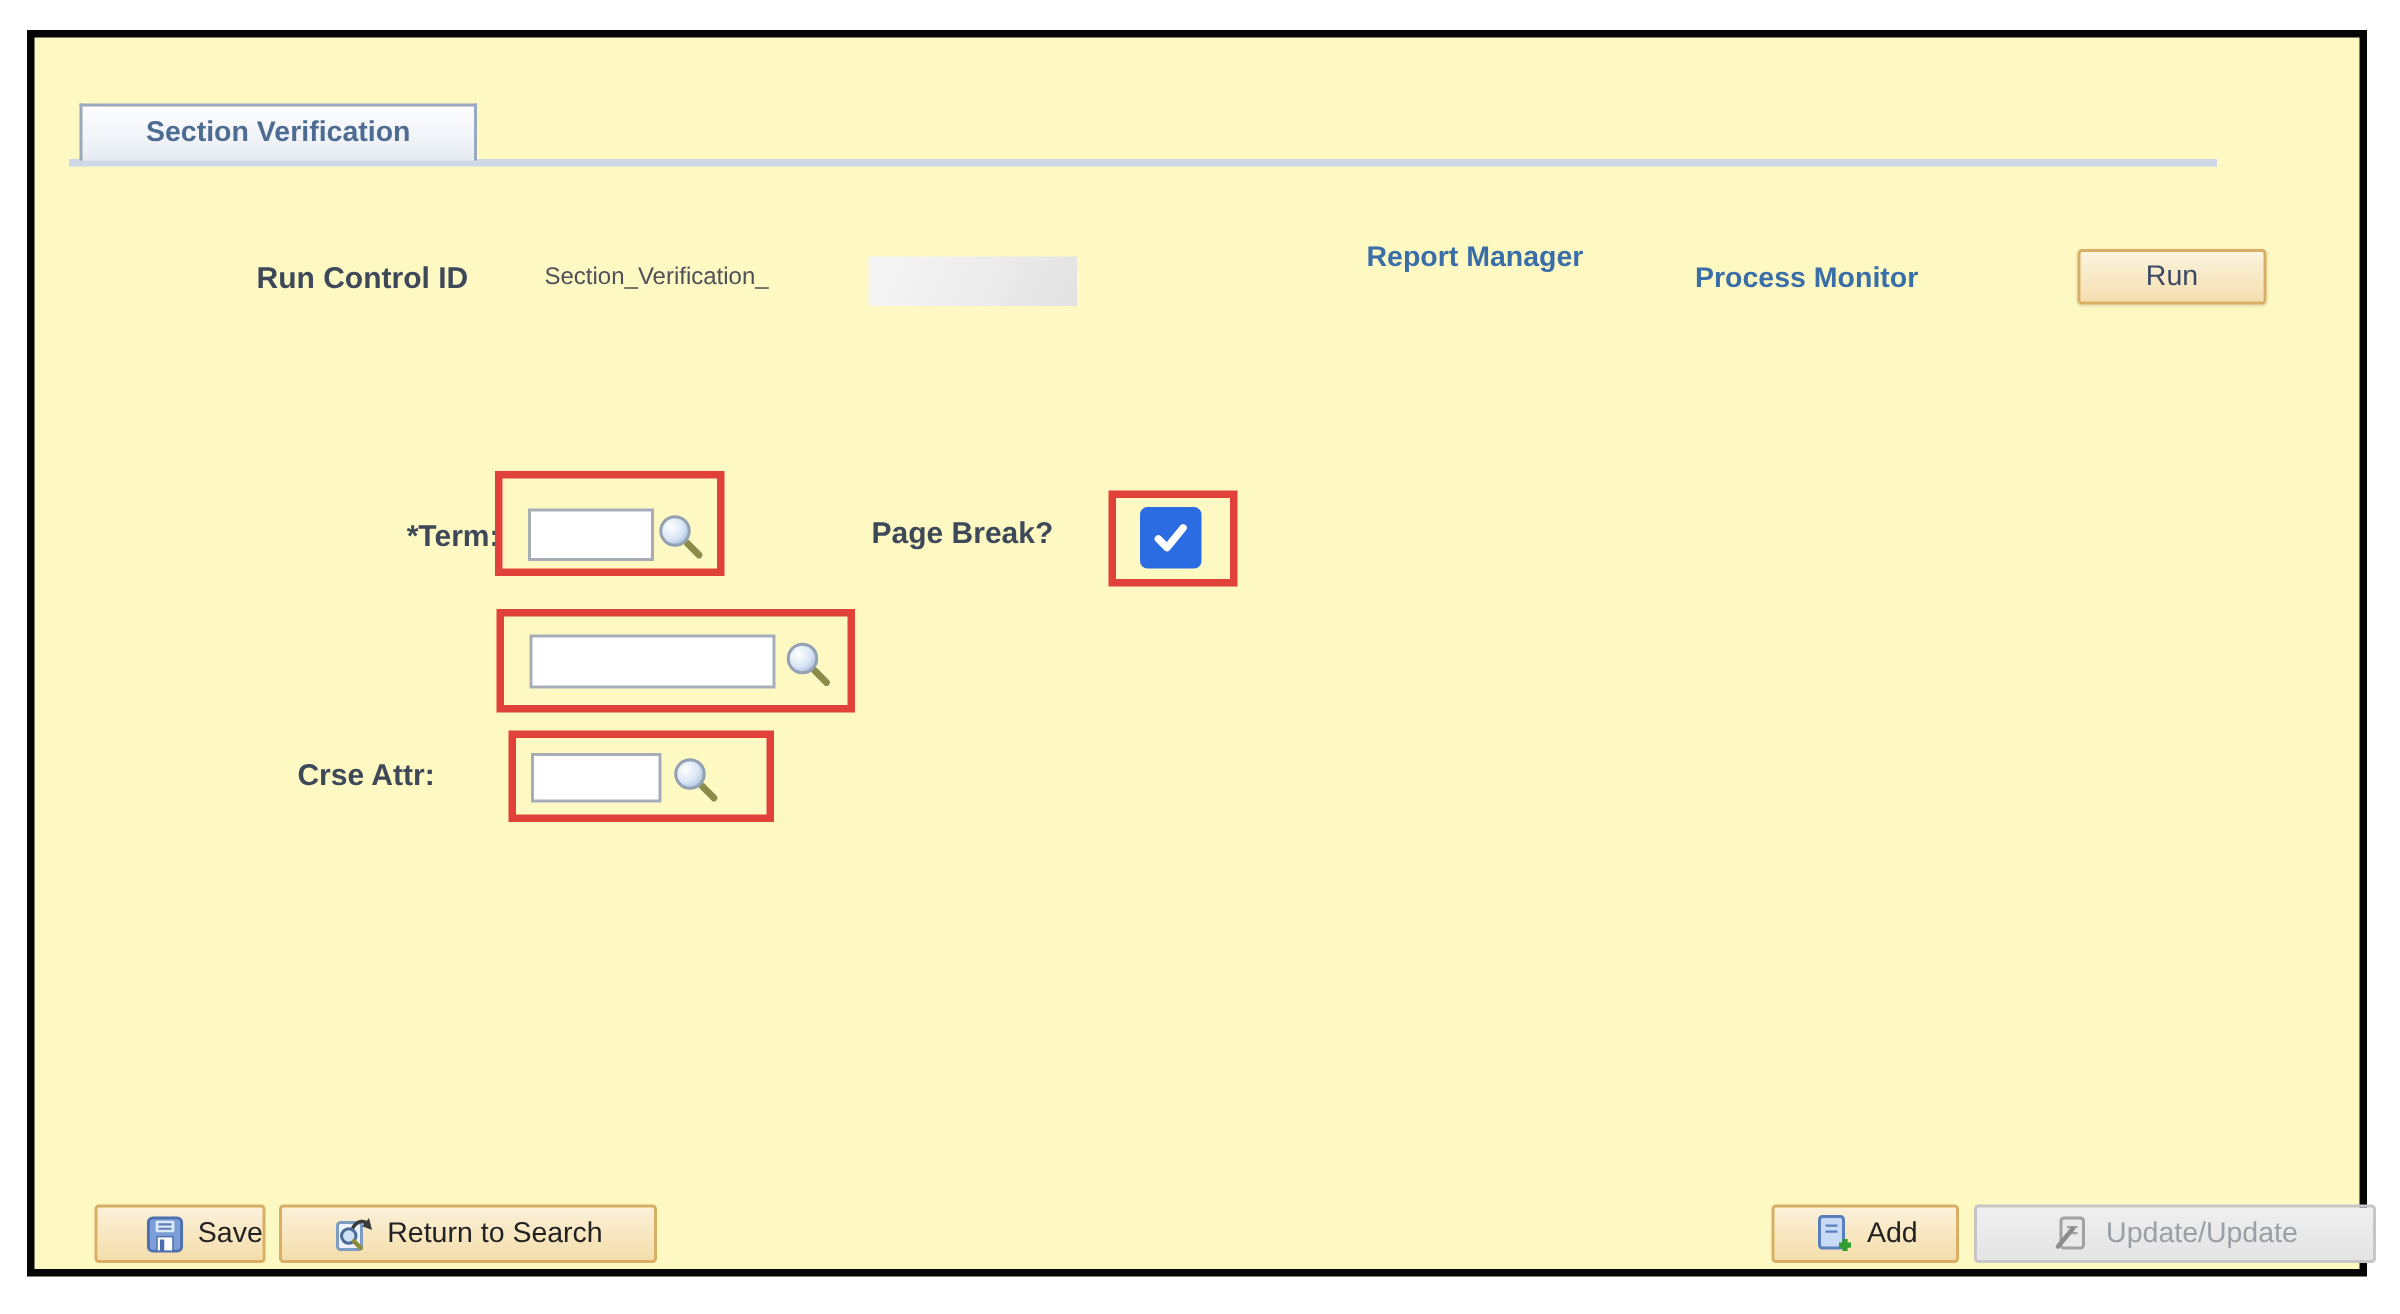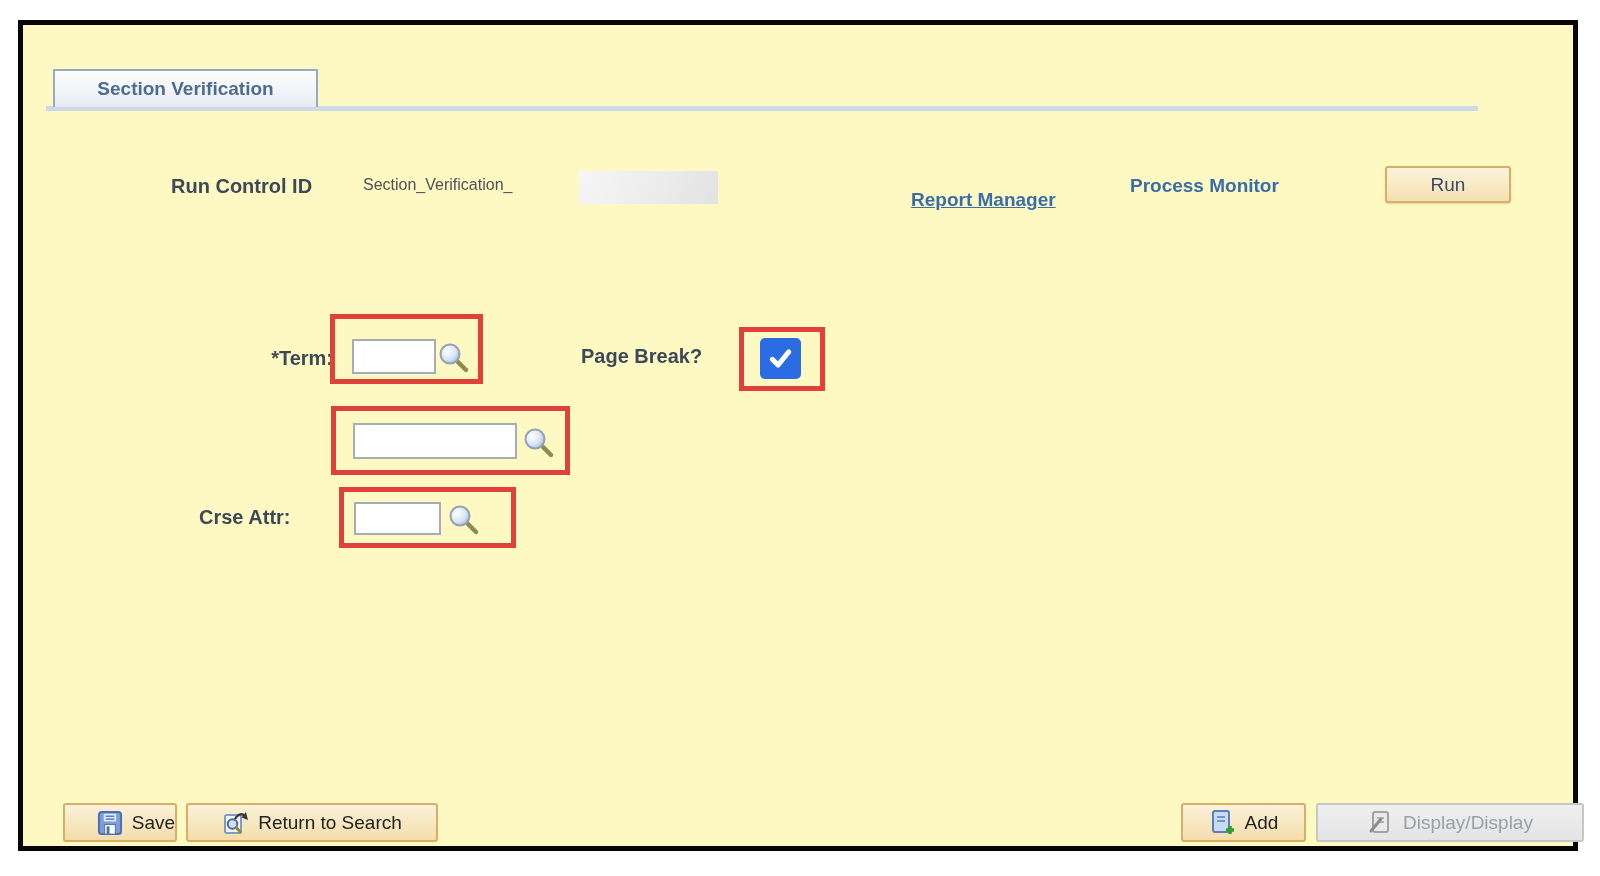--- a/index.html
+++ b/index.html
@@ -101,21 +101,21 @@
 
   <div class="tab">
     <span>Section Verification</span>
   </div>
   <div class="tab-rule"></div>
 
   <div class="lbl" style="left:148px;top:150px;">Run Control ID</div>
   <div class="val" style="left:340px;top:151px;">Section_Verification_</div>
   <div class="redacted"></div>
 
-  <a class="link" style="left:888px;top:164px;text-decoration:underline;">Report Manager</a>
+  <a class="link" style="left:888px;top:136px;">Report Manager</a>
   <a class="link" style="left:1107px;top:150px;">Process Monitor</a>
 
   <button class="btn-run">Run</button>
 
   <div class="lbl" style="left:200px;top:322px;width:110px;text-align:right;">*Term:</div>
   <div class="red-rect" style="left:307px;top:289px;width:153px;height:70px;"></div>
   <input class="txt-input" style="left: 329px; top: 314px; width: 84px; height: 35px;" value="">
   <div class="lookup" style="left:413px;top:315px;">
     <svg width="34" height="34" viewBox="0 0 34 34">
       <line x1="22" y1="22" x2="30" y2="30" stroke="#8b8b4a" stroke-width="4.5" stroke-linecap="round"></line>
@@ -135,21 +135,21 @@
 
   <div class="red-rect" style="left:308px;top:381px;width:239px;height:69px;"></div>
   <input class="txt-input" style="left: 330px; top: 398px; width: 164px; height: 36px;" value="">
   <div class="lookup" style="left:498px;top:400px;">
     <svg width="34" height="34" viewBox="0 0 34 34">
       <line x1="22" y1="22" x2="30" y2="30" stroke="#8b8b4a" stroke-width="4.5" stroke-linecap="round"></line>
       <circle cx="14" cy="14" r="9.5" fill="url(#lens)" stroke="#93a1b3" stroke-width="2"></circle>
     </svg>
   </div>
 
-  <div class="lbl" style="left:176px;top:481px;width:138px;text-align:left;">Crse Attr:</div>
+  <div class="lbl" style="left:152px;top:481px;width:138px;text-align:center;">Crse Attr:</div>
   <div class="red-rect" style="left:316px;top:462px;width:177px;height:61px;"></div>
   <input class="txt-input" style="left: 331px; top: 477px; width: 87px; height: 33px;" value="">
   <div class="lookup" style="left:423px;top:477px;">
     <svg width="34" height="34" viewBox="0 0 34 34">
       <line x1="22" y1="22" x2="30" y2="30" stroke="#8b8b4a" stroke-width="4.5" stroke-linecap="round"></line>
       <circle cx="14" cy="14" r="9.5" fill="url(#lens)" stroke="#93a1b3" stroke-width="2"></circle>
     </svg>
   </div>
 
   <button class="tbtn" style="left:40px;width:114px;padding-left:32px;">
@@ -195,16 +195,16 @@
 
   <button class="tbtn disabled" style="left:1293px;width:268px;" aria-disabled="true">
     <span>
       <svg width="27" height="27" viewBox="0 0 27 27">
         <rect x="6" y="3" width="15" height="20" rx="2" fill="#e9e9e9" stroke="#a2a2a2" stroke-width="2"></rect>
         <line x1="10" y1="9" x2="17" y2="9" stroke="#a2a2a2" stroke-width="1.5"></line>
         <line x1="10" y1="13" x2="17" y2="13" stroke="#a2a2a2" stroke-width="1.5"></line>
         <line x1="4" y1="22" x2="14" y2="10" stroke="#8c8c8c" stroke-width="3" stroke-linecap="round"></line>
       </svg>
     </span>
-    <span>Display/Display</span>
+    <span>Update/Update</span>
   </button>
 
 </div>
 
 </body></html>

